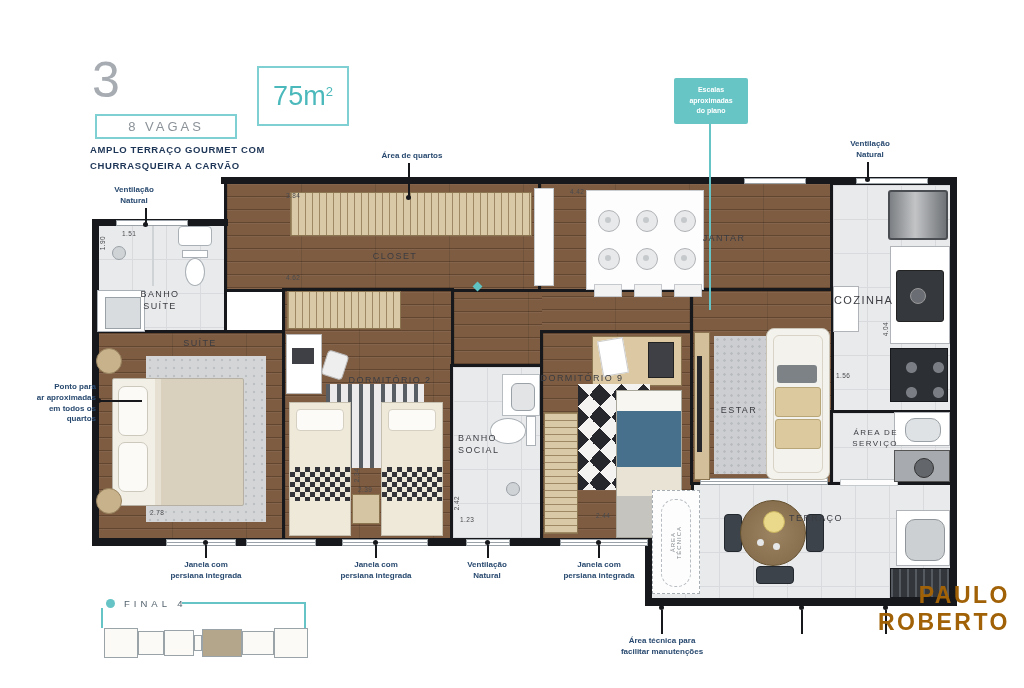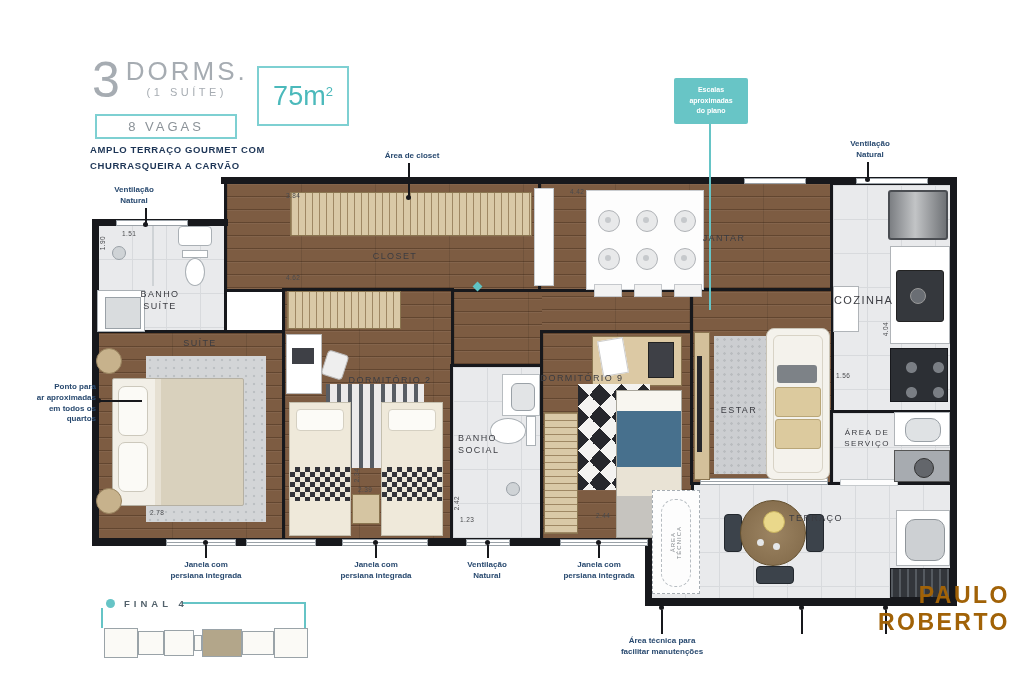--- a/index.html
+++ b/index.html
@@ -47,37 +47,33 @@
          font-size:13px;color:#8b9298;letter-spacing:3px;padding:3px 0;z-index:40}
   .feature{position:absolute;left:90px;top:142px;font-size:9.5px;font-weight:bold;color:#1d3556;
            letter-spacing:.6px;line-height:1.7;white-space:pre-line;z-index:40}
   .area-badge{position:absolute;left:257px;top:66px;width:88px;height:56px;border:2px solid #7ed0d2;
               display:flex;align-items:center;justify-content:center;font-size:27px;color:#4bb9bb;z-index:40}
   .area-badge sup{font-size:13px;margin-top:-10px}
   .callout{position:absolute;left:674px;top:78px;width:74px;height:46px;background:#68c5c6;border-radius:2px;
            display:flex;align-items:center;justify-content:center;z-index:40}
   .callout-text{font-size:7px;font-weight:bold;color:#ffffff;text-align:center;line-height:1.5;white-space:pre-line}
   
-  .final-label{position:absolute;left:124px;top:598px;font-size:9.5px;font-weight:bold;letter-spacing:4px;
+  .final-label{position:absolute;left:124px;top:598px;font-size:9.5px;font-weight:normal;letter-spacing:4px;
                color:#53626c;z-index:40}
   .tealdot{position:absolute;width:9px;height:9px;border-radius:50%;background:#66c4c6;z-index:40}
   .kp-block{height:28px;background:#fbfaf6;border:1px solid #9aa3a8;box-sizing:border-box}
   .logo{position:absolute;left:780px;top:582px;width:230px;text-align:right;z-index:50}
   .logo-top{font-size:23px;color:#a16207;letter-spacing:2.5px;font-weight:bold}
   .logo-name{font-size:55px;line-height:.92;color:#1759ac;font-weight:bold;letter-spacing:1px}
 </style>
 </head>
 <body>
 
 <div class="hdr-row">
   <div class="hdr-num">3</div>
-  <div style="margin-left:6px">
-    <div class="hdr-dorms">DORMS.</div>
-    <div class="hdr-suite">(1 SUÍTE)</div>
-  </div>
 </div>
 <div class="vagas">8 VAGAS</div>
 <div class="feature">AMPLO TERRAÇO GOURMET COM
 CHURRASQUEIRA A CARVÃO</div>
 <div class="area-badge">
   <span>75m</span>
     <sup>2</sup>
 </div>
 
 <div class="callout">
@@ -228,21 +224,21 @@
 SUÍTE</div>
 <div class="room-label" style="left:160px;top:337px;width:80px">SUÍTE</div>
 <div class="room-label" style="left:350px;top:250px;width:90px">CLOSET</div>
 <div class="room-label" style="left:688px;top:232px;width:72px">JANTAR</div>
 <div class="room-label" style="left:834px;top:293px;width:58px;font-size:11px">COZINHA</div>
 <div class="room-label" style="left:334px;top:374px;width:112px">DORMITÓRIO 2</div>
 <div class="room-label" style="left:454px;top:432px;width:60px;text-align:left;padding-left:4px">BANHO
 SOCIAL</div>
 <div class="room-label" style="left:526px;top:372px;width:112px">DORMITÓRIO 9</div>
 <div class="room-label" style="left:708px;top:404px;width:62px">ESTAR</div>
-<div class="room-label" style="left:836px;top:428px;width:62px;text-align:center;font-size:8px">ÁREA DE
+<div class="room-label" style="left:836px;top:428px;width:62px;text-align:right;font-size:8px">ÁREA DE
 SERVIÇO</div>
 <div class="room-label" style="left:776px;top:512px;width:80px">TERRAÇO</div>
 
 <div class="meas" style="left:122px;top:230px">1.51</div>
 <div class="meas v" style="left:99px;top:236px">1.90</div>
 <div class="meas" style="left:286px;top:192px">3.84</div>
 <div class="meas" style="left:286px;top:274px">4.62</div>
 <div class="meas" style="left:570px;top:188px">4.42</div>
 <div class="meas" style="left:150px;top:509px">2.78</div>
 <div class="meas v" style="left:353px;top:468px">2.34</div>
@@ -251,21 +247,21 @@
 <div class="meas" style="left:460px;top:516px">1.23</div>
 <div class="meas" style="left:596px;top:512px">2.44</div>
 <div class="meas v" style="left:882px;top:322px">4.04</div>
 <div class="meas" style="left:836px;top:372px">1.56</div>
 
 <div class="ann" style="left:102px;top:185px;width:64px">Ventilação
 Natural</div>
 <div class="aline" style="left:145px;top:208px;width:2px;height:16px"></div>
 <div class="adot" style="left:143px;top:222px"></div>
 
-<div class="ann" style="left:366px;top:151px;width:92px">Área de closet</div>
+<div class="ann" style="left:366px;top:151px;width:92px">Área de quartos</div>
 <div class="aline" style="left:408px;top:163px;width:2px;height:34px"></div>
 <div class="adot" style="left:406px;top:195px"></div>
 
 <div class="ann" style="left:838px;top:139px;width:64px">Ventilação
 Natural</div>
 <div class="aline" style="left:867px;top:162px;width:2px;height:18px"></div>
 <div class="adot" style="left:865px;top:177px"></div>
 
 <div class="ann" style="left:14px;top:382px;width:82px;text-align:right">Ponto para
 ar aproximadas

